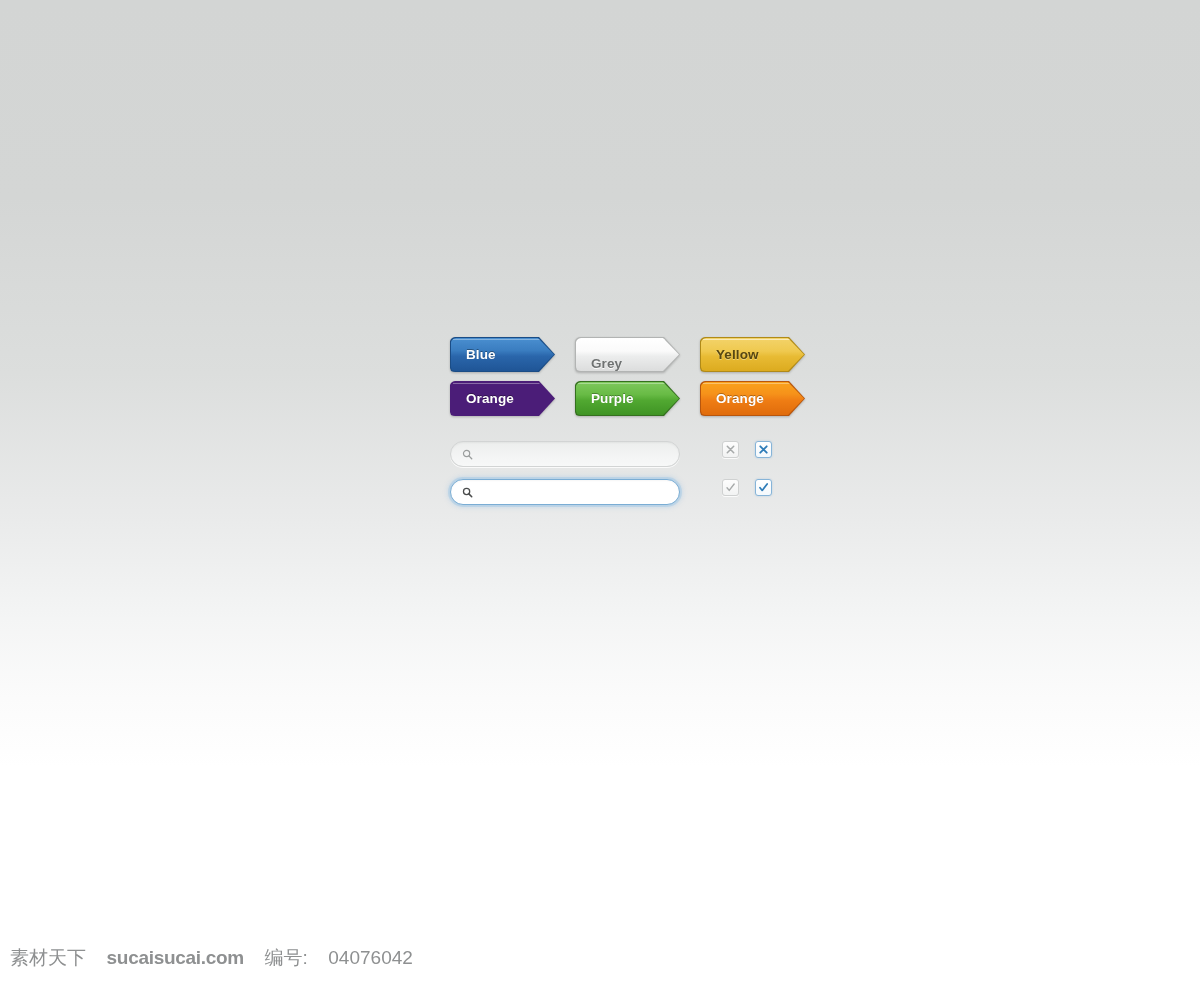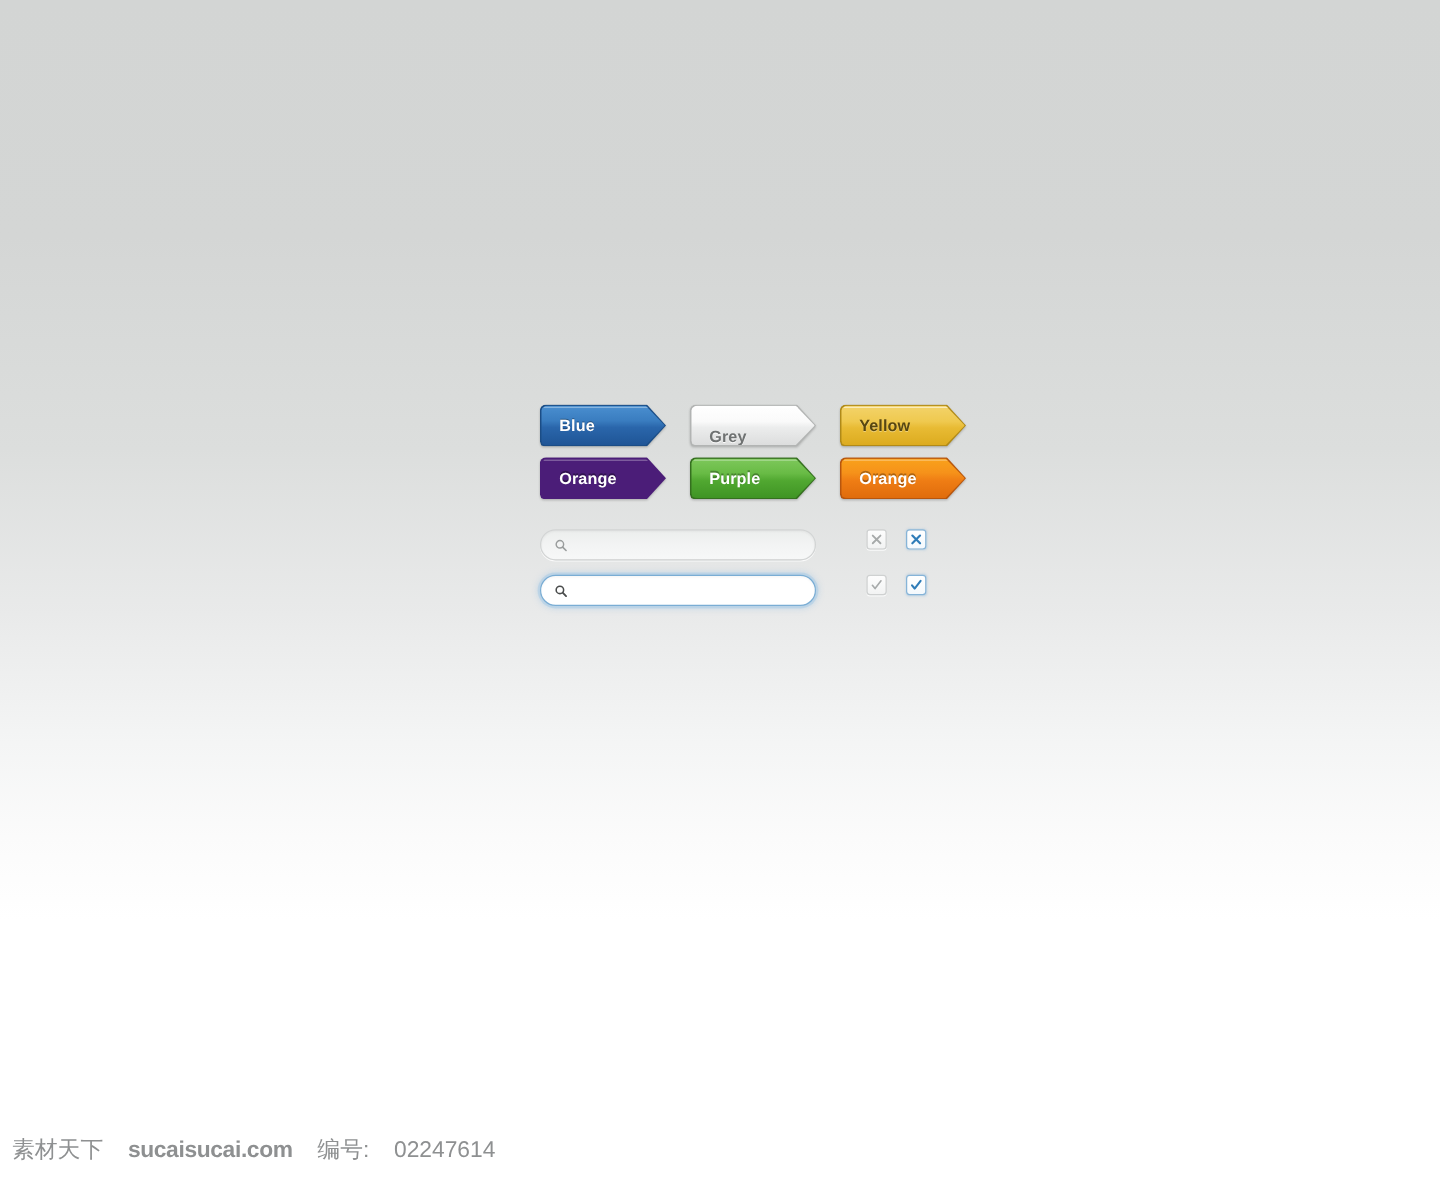--- a/index.html
+++ b/index.html
@@ -331,14 +331,14 @@
   </div>
 </div>
 
 <div class="watermark">
   <span>素材天下</span>
   <span class="wm-sep"></span>
   <span class="wm-site">sucaisucai.com</span>
   <span class="wm-sep"></span>
   <span>编号:</span>
   <span class="wm-sep"></span>
-  <span>02247614</span>
+  <span>04076042</span>
 </div>
 
 </body></html>

